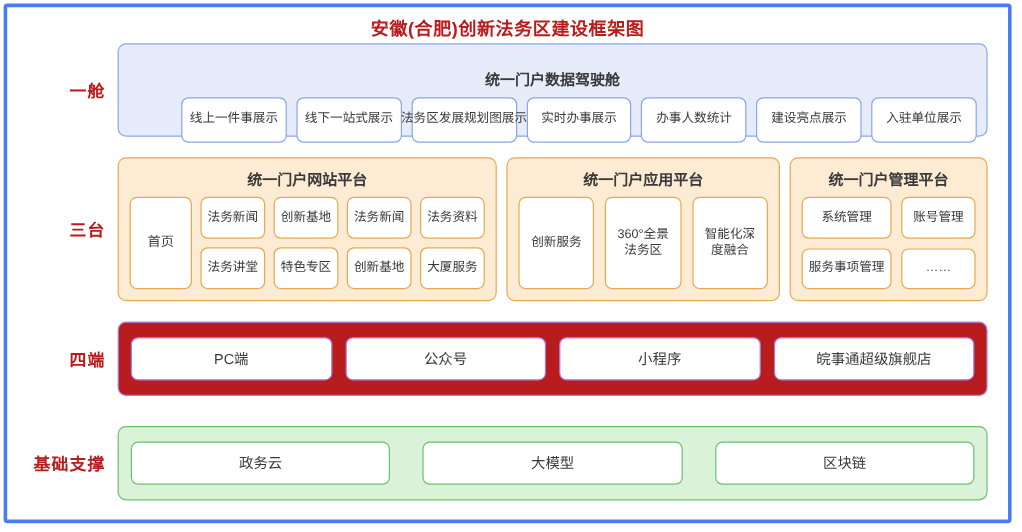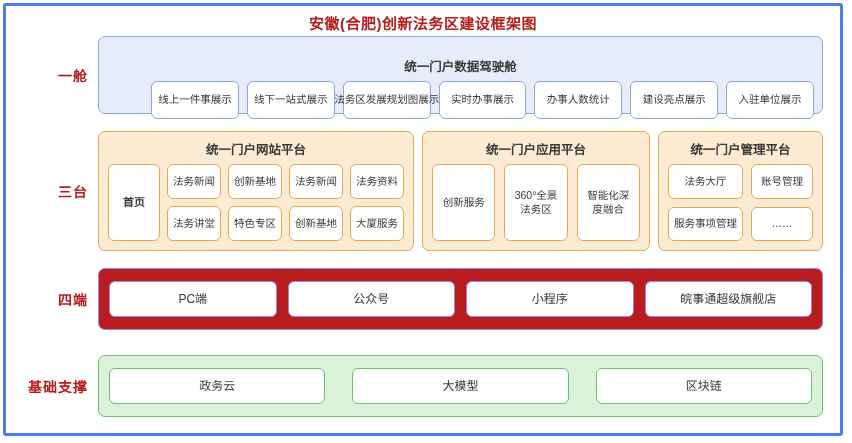--- a/index.html
+++ b/index.html
@@ -79,21 +79,21 @@
   #row-platform .band{
     background:none;border:none;margin-right:17px;
     display:flex;gap:8px;height:120px;
   }
   .plat{border-radius:7px;box-sizing:border-box;display:flex;flex-direction:column;padding:0 9px 9px;}
   #plat-web{flex:0 0 306px;}
   #plat-app{flex:0 0 228px;}
   #plat-mgmt{flex:1 1 auto;}
 
   .web-body{display:flex;gap:7px;flex:1 1 auto;min-height:0;}
-  .web-home{flex:0 0 52px;font-size:11px;font-weight:bold;}
+  .web-home{flex:0 0 52px;font-size:11px;}
   .web-grid{flex:1 1 auto;display:grid;grid-template-columns:repeat(4,1fr);grid-template-rows:1fr 1fr;gap:7px;}
   .web-grid .cell{font-size:10.5px;white-space:nowrap;}
 
   .app-body{display:flex;gap:9px;flex:1 1 auto;min-height:0;}
   .app-body .cell{flex:1 1 0;font-size:10.5px;}
 
   .mgmt-grid{flex:1 1 auto;display:grid;grid-template-columns:1fr 1fr;grid-template-rows:1fr 1fr;gap:8px;min-height:0;}
   .mgmt-grid .cell{font-size:10.5px;white-space:nowrap;}
 
   
@@ -155,21 +155,21 @@
         <div class="app-body">
           <div class="cell c-orange">创新服务</div>
           <div class="cell c-orange">360°全景法务区</div>
           <div class="cell c-orange">智能化深度融合</div>
         </div>
       </div>
 
       <div class="plat t-orange" id="plat-mgmt">
         <div class="band-title">统一门户管理平台</div>
         <div class="mgmt-grid">
-          <div class="cell c-orange">法务大厅</div>
+          <div class="cell c-orange">系统管理</div>
           <div class="cell c-orange">账号管理</div>
           <div class="cell c-orange">服务事项管理</div>
           <div class="cell c-orange">……</div>
         </div>
       </div>
 
     </div>
   </div>
 
   <div class="row" id="row-ends">

